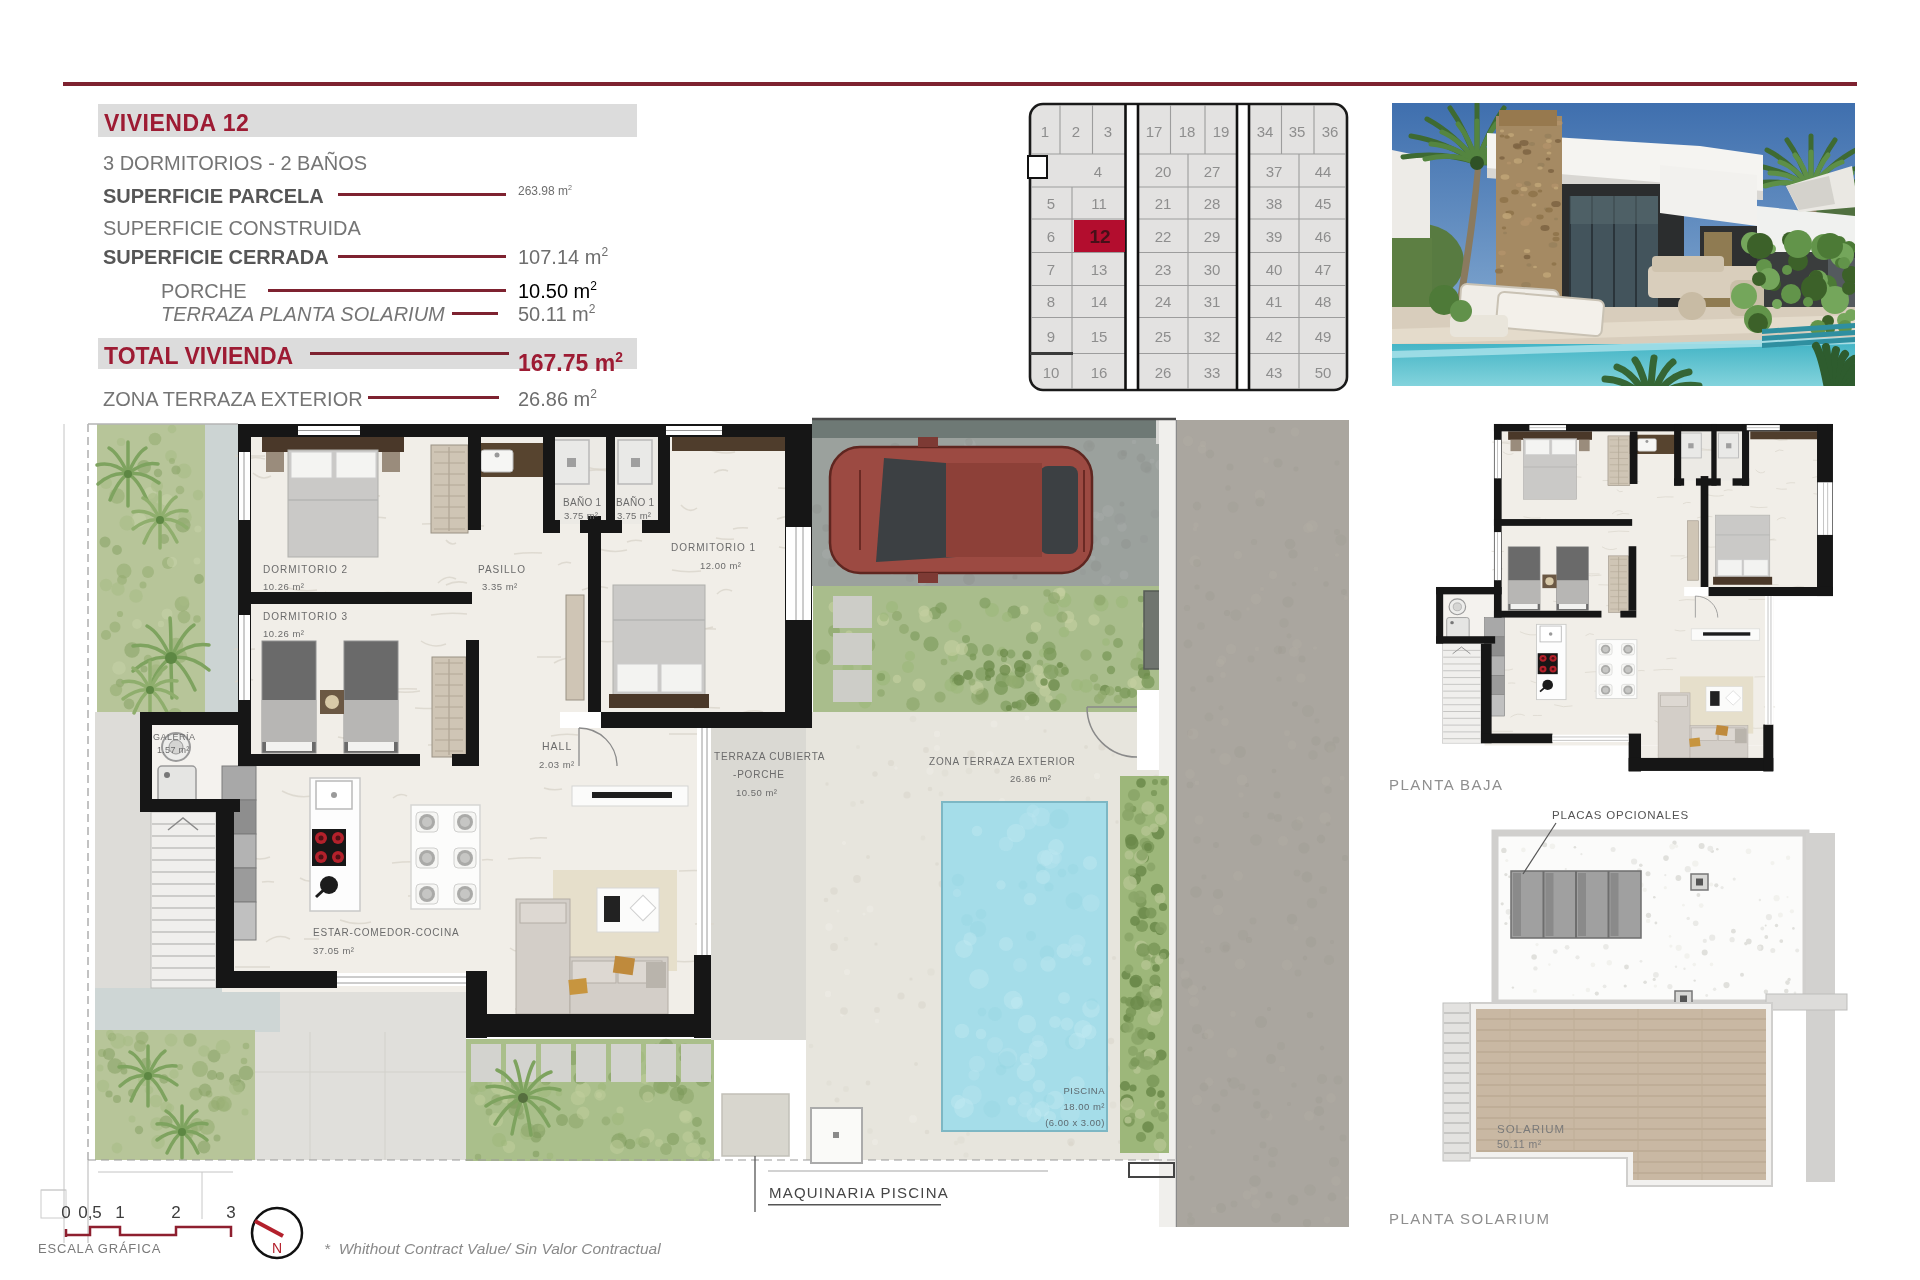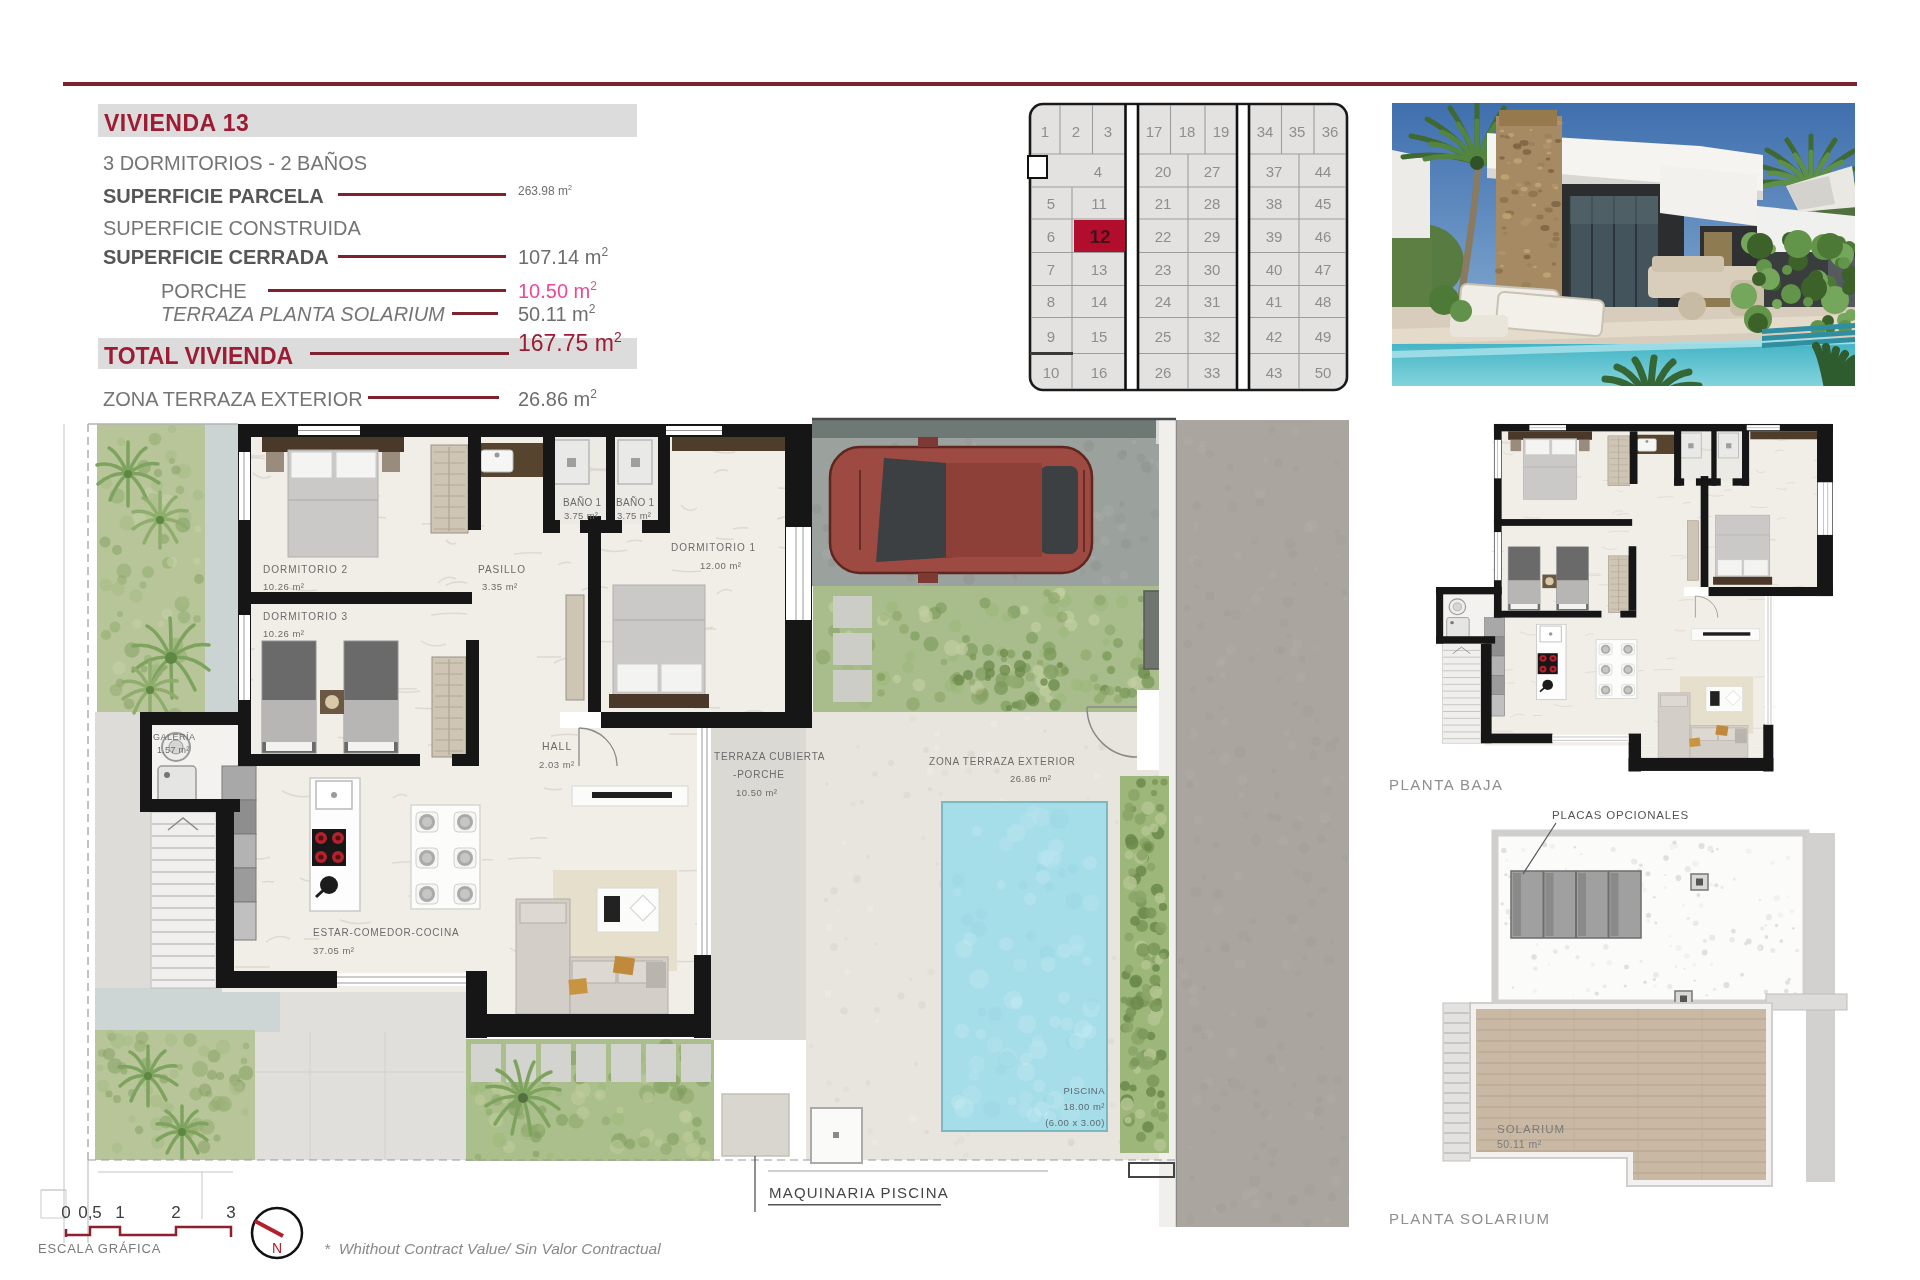--- a/index.html
+++ b/index.html
@@ -6,46 +6,46 @@
   body{font-family:"Liberation Sans", sans-serif;position:relative;}
   .abs{position:absolute;}
   sup{font-size:60%;}
 </style>
 </head>
 <body>
 
 <div class="abs" style="left:63px;top:82px;width:1794px;height:3.5px;background:#7e2230;"></div>
 
 <div class="abs" style="left:98px;top:104px;width:539px;height:33px;background:#dcdcdc;"></div>
-<div class="abs" style="left:104px;top:110px;font-size:23px;font-weight:bold;color:#9d1b33;letter-spacing:0.5px;">VIVIENDA 13</div>
+<div class="abs" style="left:104px;top:110px;font-size:23px;font-weight:bold;color:#9d1b33;letter-spacing:0.5px;">VIVIENDA 12</div>
 
 <div class="abs" style="left:103px;top:152px;font-size:20px;color:#757575;">3 DORMITORIOS - 2 BAÑOS</div>
 
 <div class="abs" style="left:103px;top:185px;font-size:20px;font-weight:bold;color:#565656;">SUPERFICIE PARCELA</div>
 <div class="abs" style="left:338px;top:193px;width:168px;height:2.5px;background:#7e2230;"></div>
 <div class="abs" style="left:518px;top:183px;font-size:12px;color:#6e6e6e;">263.98 m<sup>2</sup></div>
 
 <div class="abs" style="left:103px;top:217px;font-size:20px;color:#757575;text-align:right;">SUPERFICIE CONSTRUIDA</div>
 
 <div class="abs" style="left:103px;top:246px;font-size:20px;font-weight:bold;color:#565656;">SUPERFICIE CERRADA</div>
 <div class="abs" style="left:338px;top:255px;width:168px;height:2.5px;background:#7e2230;"></div>
 <div class="abs" style="left:518px;top:245px;font-size:20px;color:#6e6e6e;">107.14 m<sup>2</sup></div>
 
 <div class="abs" style="left:161px;top:280px;font-size:20px;color:#757575;">PORCHE</div>
 <div class="abs" style="left:268px;top:289px;width:238px;height:2.5px;background:#7e2230;"></div>
-<div class="abs" style="left:518px;top:279px;font-size:20px;color:#ec4899;">10.50 m<sup>2</sup></div>
+<div class="abs" style="left:518px;top:279px;font-size:20px;color:#000000;">10.50 m<sup>2</sup></div>
 
 <div class="abs" style="left:161px;top:303px;font-size:20px;color:#757575;font-style:italic;">TERRAZA PLANTA SOLARIUM</div>
 <div class="abs" style="left:452px;top:312px;width:46px;height:2.5px;background:#7e2230;"></div>
 <div class="abs" style="left:518px;top:302px;font-size:20px;color:#6e6e6e;">50.11 m<sup>2</sup></div>
 
 <div class="abs" style="left:98px;top:338px;width:539px;height:31px;background:#dcdcdc;"></div>
 <div class="abs" style="left:104px;top:343px;font-size:23px;font-weight:bold;color:#9d1b33;">TOTAL VIVIENDA</div>
 <div class="abs" style="left:310px;top:352px;width:199px;height:3px;background:#7e2230;"></div>
-<div class="abs" style="left:518px;top:330px;font-size:23px;font-weight:normal;color:#9d1b33;">167.75 m<sup>2</sup></div>
+<div class="abs" style="left:518px;top:350px;font-size:23px;font-weight:bold;color:#9d1b33;">167.75 m<sup>2</sup></div>
 
 <div class="abs" style="left:103px;top:388px;font-size:20px;color:#757575;">ZONA TERRAZA EXTERIOR</div>
 <div class="abs" style="left:368px;top:396px;width:131px;height:2.5px;background:#7e2230;"></div>
 <div class="abs" style="left:518px;top:387px;font-size:20px;color:#6e6e6e;">26.86 m<sup>2</sup></div>
 
 <svg class="abs" style="left:0;top:0;" width="1920" height="1280" viewBox="0 0 1920 1280">
 <defs>
 <linearGradient id="sky" x1="0" y1="0" x2="0" y2="1">
   <stop offset="0" stop-color="#3f6fae"></stop>
         <stop offset="1" stop-color="#93b7d9"></stop>

